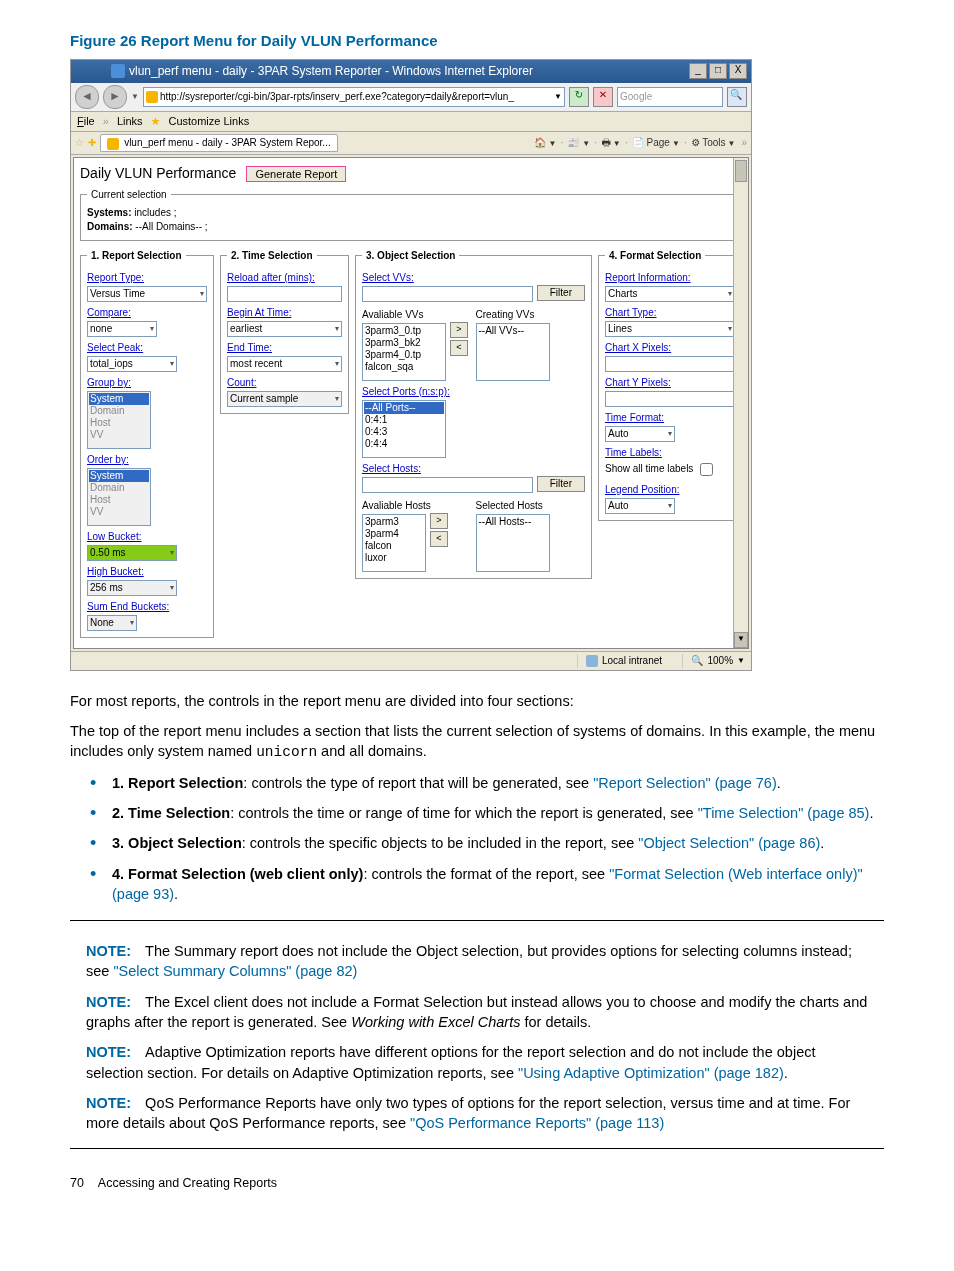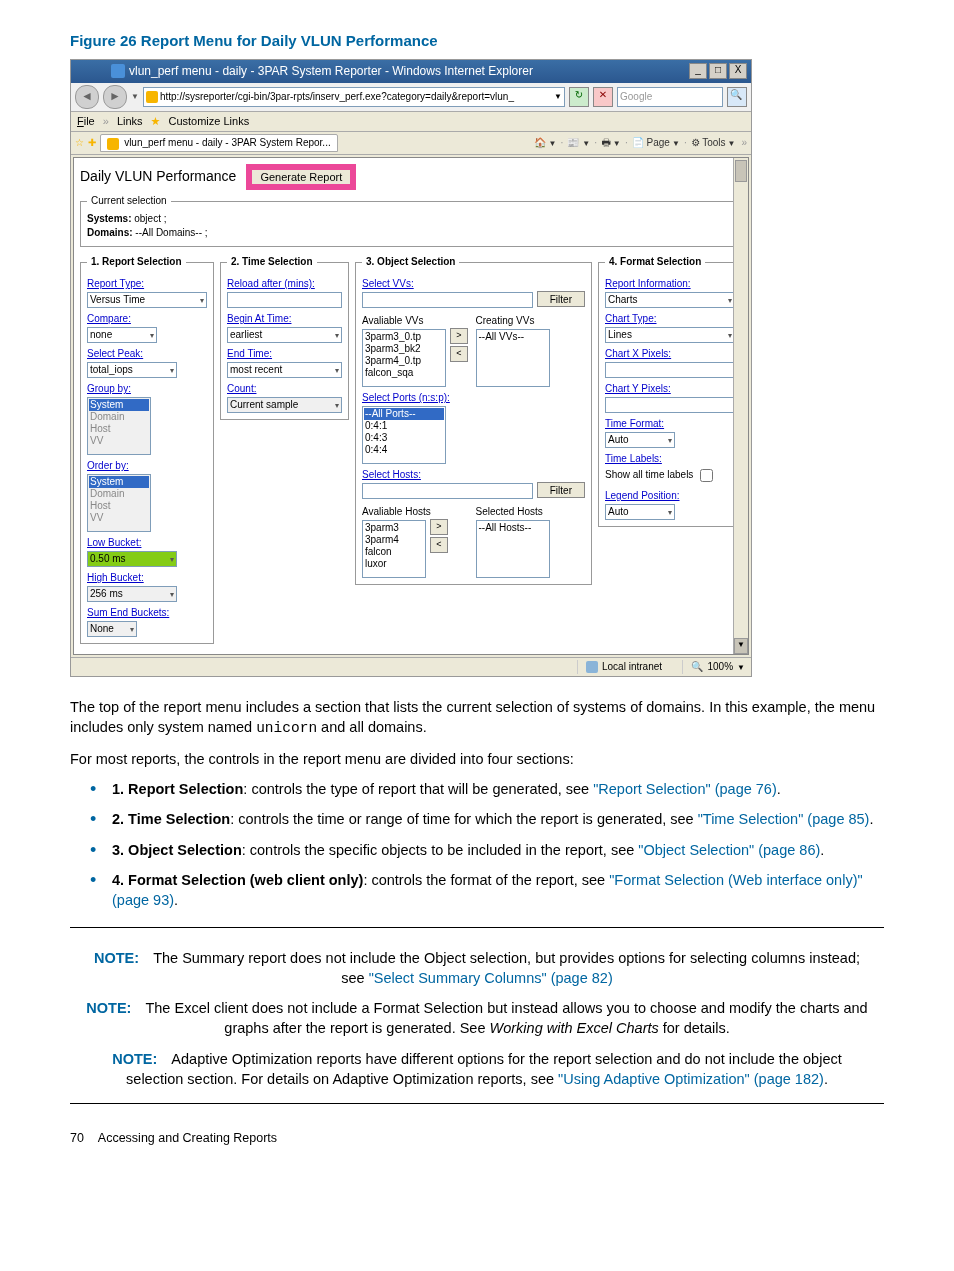--- a/index.html
+++ b/index.html
@@ -66,21 +66,21 @@
   .menu-row { padding:2px 6px; border-bottom:1px solid #aaa; font-size:11px; display:flex; align-items:center; gap:8px;}
   .menu-row u { text-decoration:underline; }
   .fav-icon { color:#f7b500; }
   .tab-row { padding:2px 4px; border-bottom:1px solid #aaa; display:flex; align-items:center; justify-content:space-between; font-size:10px;}
   .tab-label { display:flex; align-items:center; gap:4px;}
   .tab-box { background:#fff; border:1px solid #aaa; padding:1px 6px; border-radius:2px 2px 0 0;}
   .toolbar-right { color:#333; font-size:10px; display:flex; align-items:center; gap:2px;}
   .toolbar-right .sep { color:#999; margin:0 2px;}
   .content-area { background:#fff; padding:6px; border:1px solid #888; margin:2px; position:relative;}
   .page-title { font-size:13px; font-weight:normal; margin-bottom:2px; display:flex; align-items:center; gap:10px;}
-  .gen-btn { border:6px solid #ec4899; background:#ece9d8; padding:1px 8px; font-size:11px;}
+  .gen-btn { border:1px solid #ec4899; background:#ece9d8; padding:1px 8px; font-size:11px;}
   fieldset { border:1px solid #999; margin:4px 0; padding:4px 6px 6px 6px; font-size:10px;}
   legend { padding:0 4px; font-size:10px;}
   .top-fieldset { min-height:40px;}
   .top-fieldset b { font-weight:bold;}
   .cols { display:flex; gap:6px; align-items:flex-start;}
   .col1 { width:120px;}
   .col2 { width:115px;}
   .col3 { flex:1;}
   .col4 { width:130px;}
   .link-label { color:#0000cc; text-decoration:underline; cursor:pointer; font-size:10px; display:block; margin-top:4px;}
@@ -115,21 +115,21 @@
   .body-text { margin-top: 16px; }
   .para { margin: 10px 0; }
   .mono { font-family: "Courier New", monospace; }
   ul.bullets { list-style:none; padding:0; margin:8px 0 8px 20px;}
   ul.bullets li { position:relative; padding-left:22px; margin:10px 0;}
   ul.bullets li::before {
     content:"•"; color:#0066a1; font-size:18px; position:absolute; left:0; top:-2px;
   }
   .link { color:#0066a1; }
   .note-block { border-top:1px solid #000; margin-top:16px; padding-top:10px;}
-  .note-row { margin:10px 16px;text-align:center;}
+  .note-row { margin:10px 16px;}
   .note-label { color:#0066a1; font-weight:bold; margin-right:14px;}
   .note-end-rule { border-top:1px solid #000; height:0; margin-top:14px;}
   .footer { margin-top:26px; font-size:12.5px;}
   .italic { font-style: italic; }
 </style>
 </head>
 <body>
 
 <div class="figure-title">Figure 26 Report Menu for Daily VLUN Performance</div>
 
@@ -205,21 +205,21 @@
       <div class="arrow-b">▼</div>
     </div>
 
     <div class="page-title">
       <span style="font-size:14px;">Daily VLUN Performance</span>
       <button class="gen-btn">Generate Report</button>
     </div>
 
     <fieldset class="top-fieldset">
       <legend>Current selection</legend>
-      <div><b>Systems:</b> <span>object ;</span></div>
+      <div><b>Systems:</b> <span>includes ;</span></div>
       <div><b>Domains:</b> <span>--All Domains-- ;</span></div>
     </fieldset>
 
     <div class="cols">
 
       <fieldset class="col1">
         <legend style="font-weight:bold;">1. Report Selection</legend>
         <span class="link-label">Report Type:</span>
         <div class="sel">
             <span>Versus Time</span>
@@ -388,24 +388,24 @@
     </div>
     <div class="status-seg">
       <span>🔍</span>
       <span>100%</span>
       <span style="font-size:8px;">▼</span>
     </div>
   </div>
 </div>
 
 <div class="body-text">
+  <div class="para">For most reports, the controls in the report menu are divided into four sections:</div>
   <div class="para">
     <span>The top of the report menu includes a section that lists the current selection of systems of domains. In this example, the menu includes only system named </span><span class="mono">unicorn</span><span> and all domains.</span>
   </div>
-  <div class="para">For most reports, the controls in the report menu are divided into four sections:</div>
 
   <ul class="bullets">
     <li>
       <b>1. Report Selection</b><span>: controls the type of report that will be generated, see </span><span class="link">"Report Selection" (page 76)</span>.
     </li>
     <li>
       <b>2. Time Selection</b><span>: controls the time or range of time for which the report is generated, see </span><span class="link">"Time Selection" (page 85)</span>.
     </li>
     <li>
       <b>3. Object Selection</b><span>: controls the specific objects to be included in the report, see </span><span class="link">"Object Selection" (page 86)</span>.
@@ -418,19 +418,22 @@
   <div class="note-block">
     <div class="note-row">
       <span class="note-label">NOTE:</span><span>The Summary report does not include the Object selection, but provides options for selecting columns instead; see </span><span class="link">"Select Summary Columns" (page 82)</span>
     </div>
     <div class="note-row">
       <span class="note-label">NOTE:</span><span>The Excel client does not include a Format Selection but instead allows you to choose and modify the charts and graphs after the report is generated. See </span><span class="italic">Working with Excel Charts</span><span> for details.</span>
     </div>
     <div class="note-row">
       <span class="note-label">NOTE:</span><span>Adaptive Optimization reports have different options for the report selection and do not include the object selection section. For details on Adaptive Optimization reports, see </span><span class="link">"Using Adaptive Optimization" (page 182)</span>.
     </div>
+    <div class="note-row">
+      <span class="note-label">NOTE:</span><span>QoS Performance Reports have only two types of options for the report selection, versus time and at time. For more details about QoS Performance reports, see </span><span class="link">"QoS Performance Reports" (page 113)</span>
+    </div>
     <div class="note-end-rule"></div>
   </div>
 
   <div class="footer">
     <span>70</span>&nbsp;&nbsp;&nbsp;&nbsp;<span>Accessing and Creating Reports</span>
   </div>
 </div>
 
 </body></html>

